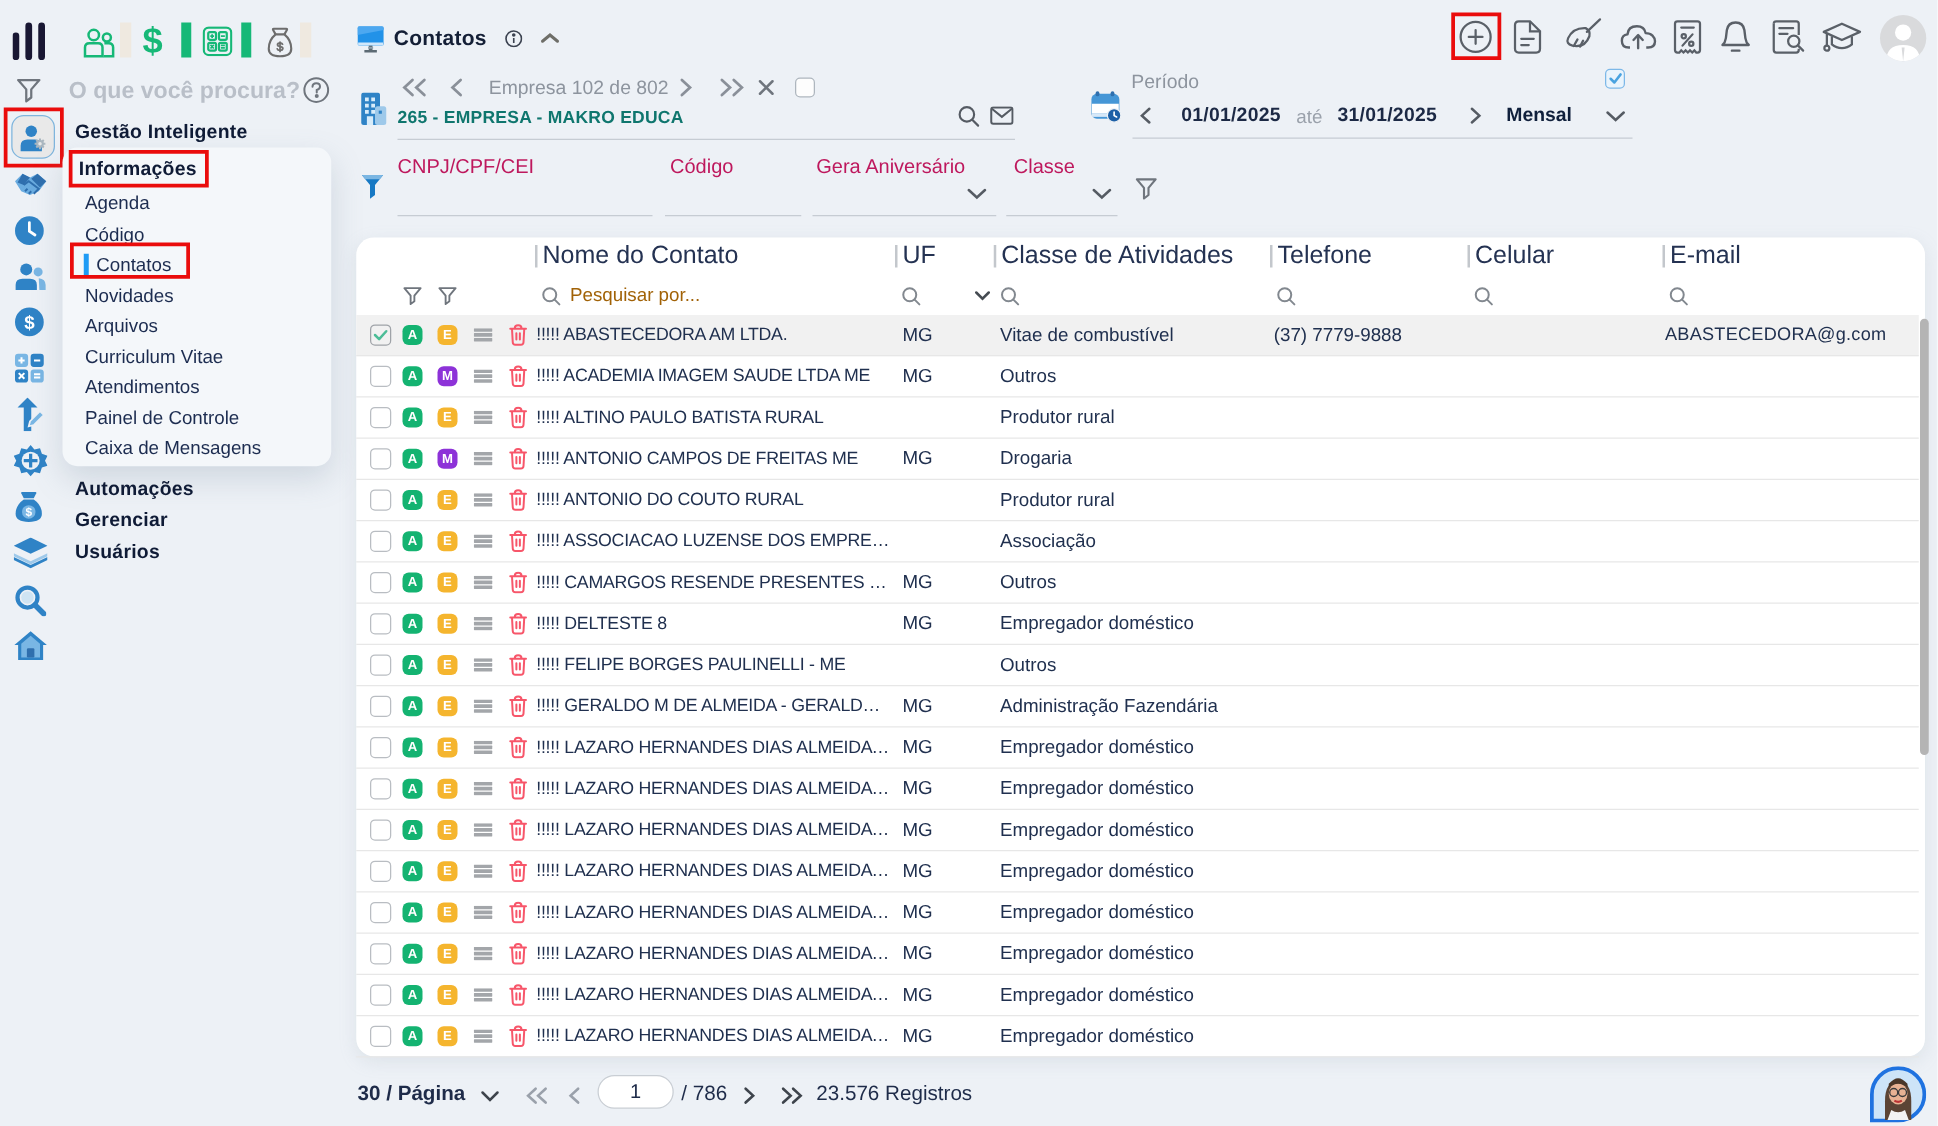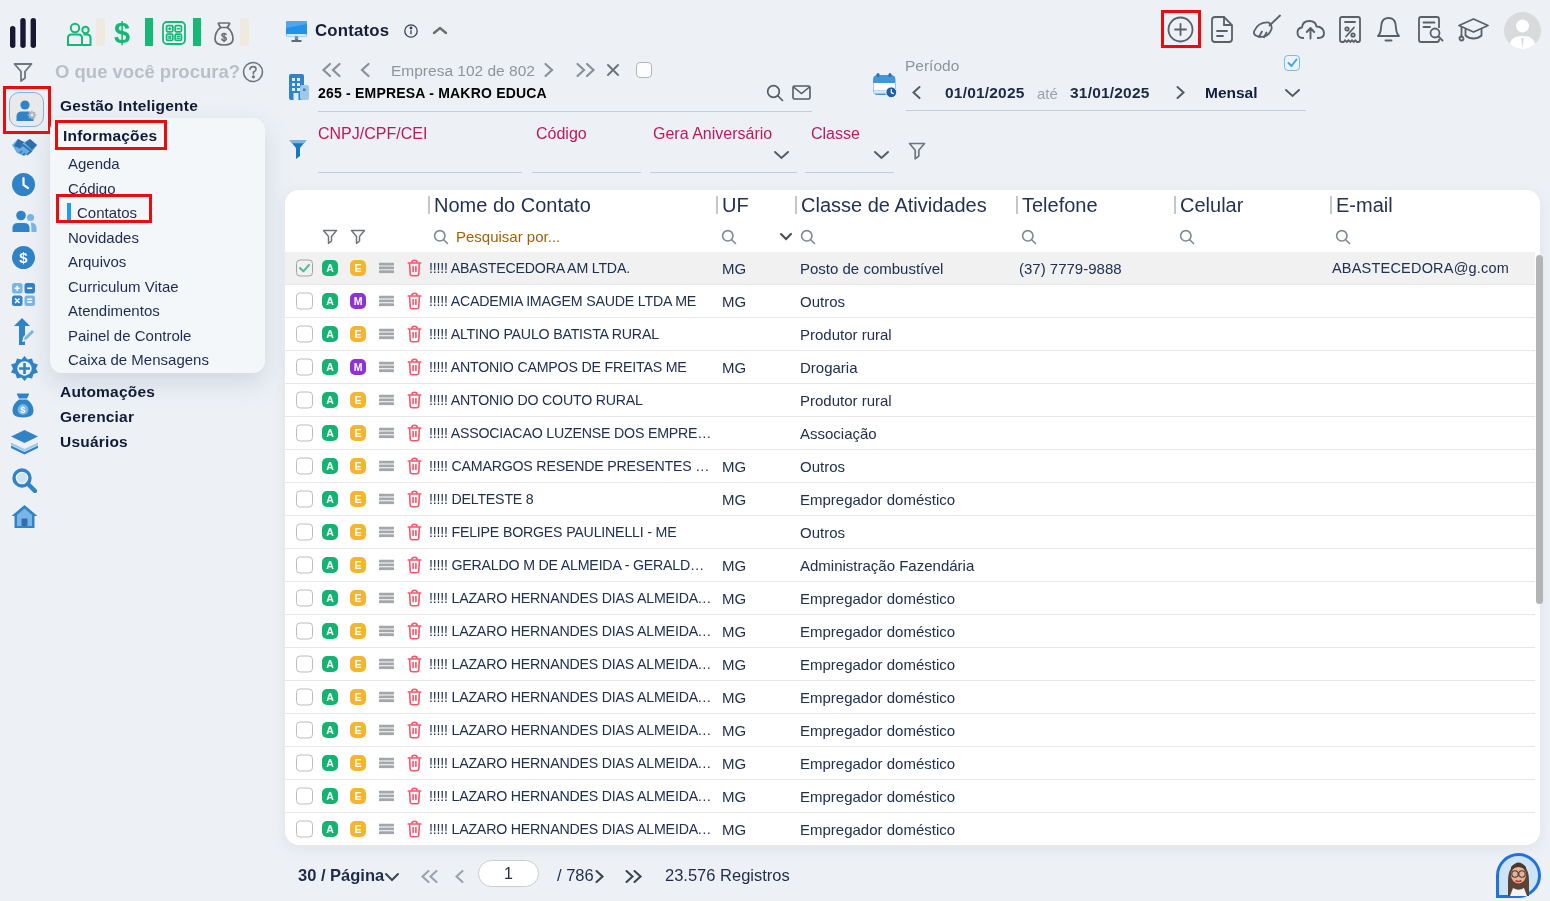--- a/index.html
+++ b/index.html
@@ -33,21 +33,21 @@
 .bE { left:65px; background:#f5b52e; }
 .bM { left:65px; background:#8d32d8; }
 .ham { left:94px; transform:translateY(-50%); }
 .trash { left:122px; transform:translateY(-50%); }
 .nm { left:144px; transform:translateY(-50%); font-size:14.2px; letter-spacing:-0.2px; font-weight:500; color:#20304f; white-space:nowrap; max-width:284px; overflow:hidden; text-overflow:ellipsis; }
 .uf { left:437px; transform:translateY(-50%); font-size:15px; font-weight:500; color:#20304f; }
 .cl { left:515px; transform:translateY(-50%); font-size:15px; font-weight:500; color:#20304f; white-space:nowrap; }
 .tel { left:734px; transform:translateY(-50%); font-size:15px; font-weight:500; color:#20304f; }
 .em { left:1047px; transform:translateY(-50%); font-size:14.5px; letter-spacing:0.2px; font-weight:500; color:#20304f; }
 
-.foot { font-size:16.5px; color:#1e2b49; font-weight:600;margin-left:12px; }
+.foot { font-size:16.5px; color:#1e2b49; font-weight:600; }
 </style>
 </head>
 <body>
 
 <svg class="abs logo" width="27" height="32" viewBox="0 0 27 32">
   <rect x="0" y="9" width="5.4" height="22" rx="2.7" fill="#191733"></rect>
   <rect x="10.3" y="1" width="5.4" height="30" rx="2.7" fill="#191733"></rect>
   <rect x="20.6" y="1" width="5.4" height="30" rx="2.7" fill="#191733"></rect>
 </svg>
 <svg class="abs topico" style="left:66px" width="28" height="26" viewBox="0 0 28 26" fill="none" stroke="#16b877" stroke-width="2">
@@ -218,21 +218,21 @@
 <svg class="abs" style="left:543px; top:62px" width="12" height="16" viewBox="0 0 12 16" fill="none" stroke="#8a9099" stroke-width="2.2" stroke-linecap="round">
   <path d="M2.5 2 L9 8 L2.5 14"></path>
 </svg>
 <svg class="abs" style="left:575px; top:62px" width="21" height="16" viewBox="0 0 21 16" fill="none" stroke="#8a9099" stroke-width="2.2" stroke-linecap="round">
   <path d="M2.5 2 L9 8 L2.5 14 M12 2 L18.5 8 L12 14"></path>
 </svg>
 <svg class="abs" style="left:606px; top:63px" width="14" height="14" viewBox="0 0 14 14" fill="none" stroke="#6f757d" stroke-width="2" stroke-linecap="round">
   <path d="M2 2 L12 12 M12 2 L2 12"></path>
 </svg>
 <div class="abs" style="left:636px; top:62px; width:16px; height:16px; border:1.5px solid #aeb6be; border-radius:4px; background:#fdfdfd;"></div>
-<div class="abs" style="left:318px; top:85px; font-size:14px; font-weight:700; color:#000000; letter-spacing:.2px;text-align:center;">265 - EMPRESA - MAKRO EDUCA</div>
+<div class="abs" style="left:318px; top:85px; font-size:14px; font-weight:700; color:#0f766e; letter-spacing:.2px;text-align:center;">265 - EMPRESA - MAKRO EDUCA</div>
 <svg class="abs" style="left:766px; top:84px" width="18" height="18" viewBox="0 0 18 18" fill="none" stroke="#555b63" stroke-width="1.7">
   <circle cx="7.5" cy="7.5" r="5.8"></circle>
     <path d="M12 12 L16.5 16.5" stroke-linecap="round"></path>
 </svg>
 <svg class="abs" style="left:792px; top:85px" width="19" height="15" viewBox="0 0 19 15" fill="none" stroke="#555b63" stroke-width="1.6">
   <rect x="1" y="1" width="17" height="13" rx="1.6"></rect>
     <path d="M1.5 2 L9.5 8.5 L17.5 2"></path>
 </svg>
 <div class="uline" style="left:318px; top:111px; width:494px;"></div>
 
@@ -403,21 +403,21 @@
       </g>
     </svg>
     <svg class="trash" width="15" height="18" viewBox="0 0 15 18" style="transform:translateY(-50%)" fill="none" stroke="#f7566a" stroke-width="1.6">
       <path d="M1.2 4 H13.8" stroke-linecap="round"></path>
       <path d="M4.8 3.7 Q4.8 1.2 7.5 1.2 Q10.2 1.2 10.2 3.7"></path>
       <path d="M2.6 4.2 L3.2 14.8 Q3.3 16.8 5.3 16.8 L9.7 16.8 Q11.7 16.8 11.8 14.8 L12.4 4.2"></path>
       <path d="M6.1 7.5 V12.5 M8.9 7.5 V12.5" stroke-linecap="round"></path>
     </svg>
     <span class="nm">!!!!! ABASTECEDORA AM LTDA.</span>
     <span class="uf">MG</span>
-    <span class="cl">Posto de combustível</span>
+    <span class="cl">Vitae de combustível</span>
     <span class="tel">(37) 7779-9888</span>
     <span class="em">ABASTECEDORA@g.com</span>
   </div>
 <div class="row" style="top:285px;">
     <span class="cb"></span>
     <span class="bdg bA">A</span>
     <span class="bdg bM">M</span>
     <svg class="ham" width="15" height="11" viewBox="0 0 15 11" style="transform:translateY(-50%)">
       <g fill="#a3a6aa">
         <rect y="0" width="15" height="2.9" rx="0.6"></rect>

